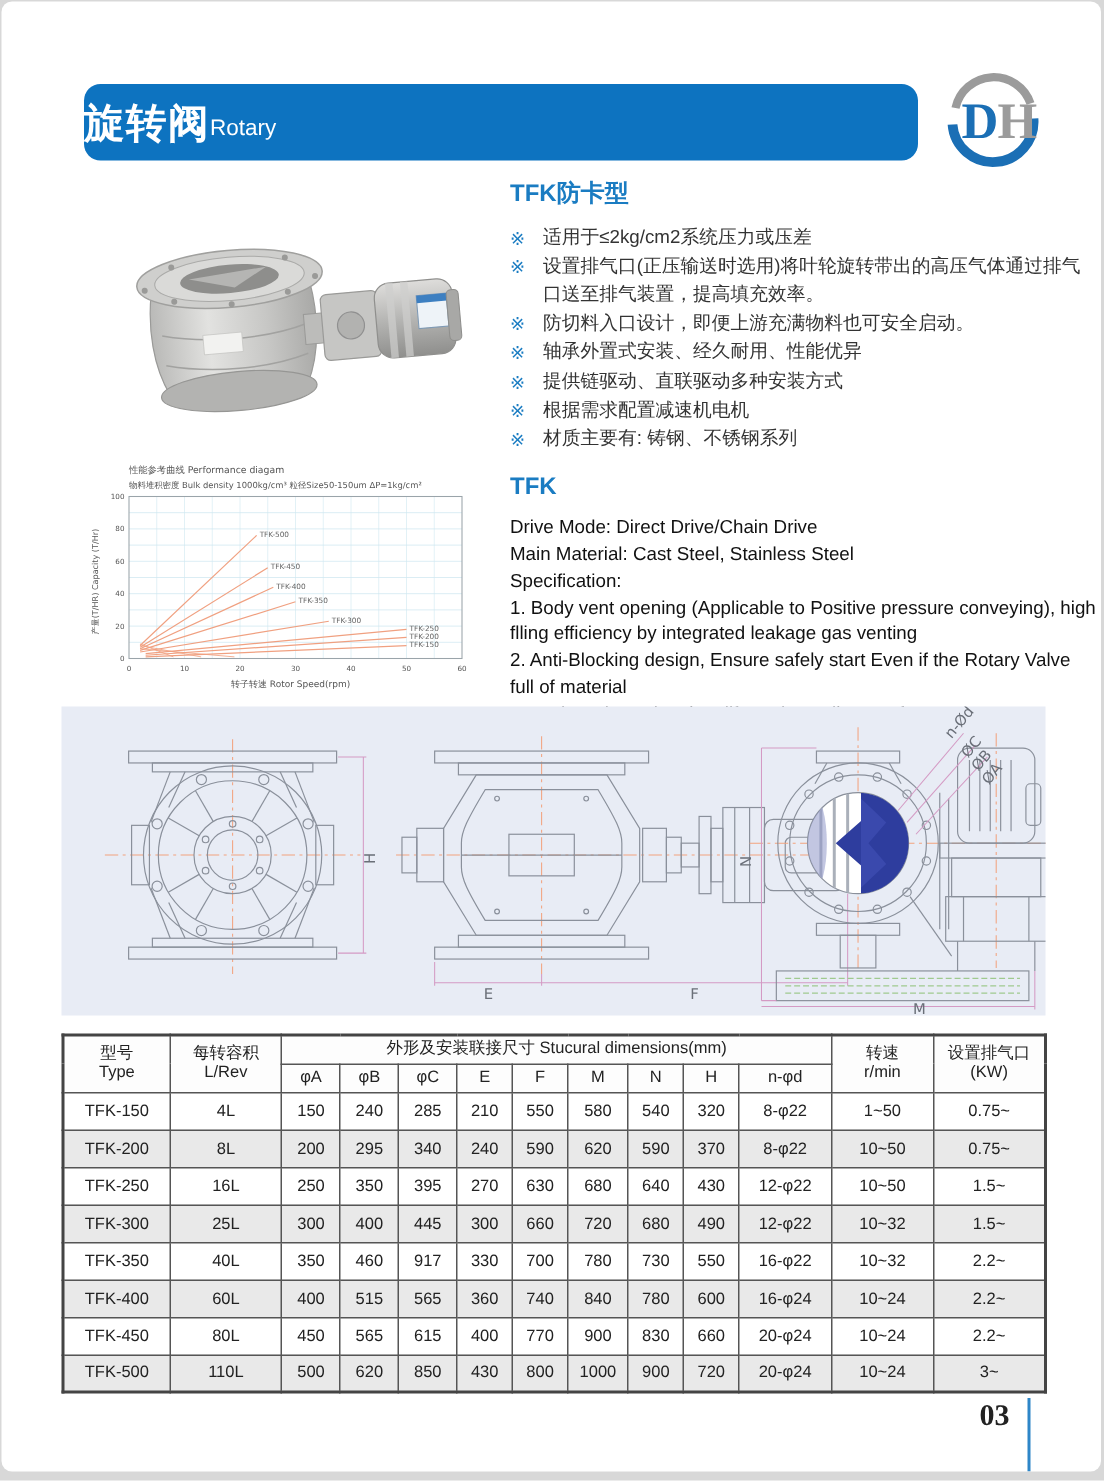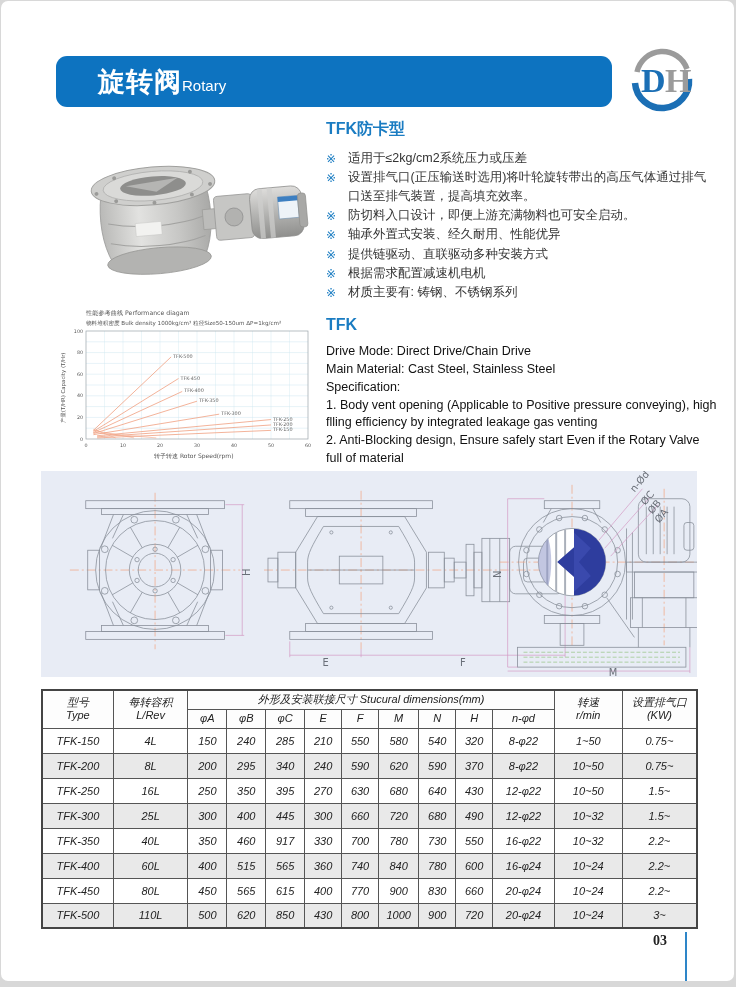--- a/index.html
+++ b/index.html
@@ -10,59 +10,59 @@
     -webkit-font-smoothing:antialiased;
   }
   .page{
     position:absolute;left:1px;top:1px;width:733px;height:980px;
     background:#ffffff;border-radius:7px;overflow:hidden;
   }
   
   .header-bar{
     position:absolute;left:55px;top:55px;width:556px;height:51px;
     background:#0d73c0;border-radius:11px;display:flex;align-items:center;
-    padding-left:42px;box-sizing:border-box;color:#fff;
+    box-sizing:border-box;color:#fff;
   }
   .header-bar .zh{font-size:27px;font-weight:bold;letter-spacing:1px;}
   .header-bar .en{font-size:15px;margin-top:8px;}
   .logo{position:absolute;left:620px;top:44px;width:86px;height:76px;}
   
   .photo{position:absolute;left:62px;top:138px;width:250px;height:155px;}
   
-  .rightcol{position:absolute;left:325px;top:118px;width:392px;}
+  .rightcol{position:absolute;left:339px;top:118px;width:392px;}
   .sec-heading{color:#1a7cc2;font-weight:bold;font-size:16px;margin:0 0 9px 0;}
   .bullets{font-size:12.5px;color:#333;line-height:1.52;}
   .bullet{display:flex;}
   .bullet .mark{color:#1a7cc2;flex:0 0 22px;font-size:12px;padding-top:1px;}
   .bullet .txt{flex:1;}
   .speclines{font-size:12.5px;color:#111;line-height:1.42;}
   .tfk-head{margin-top:14px;}
   
   .chart{position:absolute;left:55px;top:304px;width:270px;height:162px;}
   
   .drawing{position:absolute;left:40px;top:470px;width:656px;height:206px;background:#e8ecf5;}
   .dl{stroke:#8a909b;fill:none;stroke-width:0.8;}
   .cl{stroke:#f2a27e;fill:none;stroke-width:0.7;stroke-dasharray:9 3 2 3;}
   .dim{stroke:#d49ac4;fill:none;stroke-width:0.7;}
   .dimtxt{fill:#6a6f78;font-size:10px;font-family:"Liberation Sans",sans-serif;}
   .grn{stroke:#9fc98f;fill:none;stroke-width:0.8;stroke-dasharray:4 2;}
   
   .spec-table{
     position:absolute;left:40px;top:688px;width:657px;border-collapse:collapse;
-    font-size:11px;color:#222;table-layout:fixed;font-style:italic;
+    font-size:11px;color:#222;table-layout:fixed;
   }
   .spec-table th,.spec-table td{
     border:1px solid #555;text-align:center;padding:2px 1px;font-weight:normal;
   }
   .spec-table{border:2px solid #444;}
   .spec-table thead th{background:#fdfdfd;line-height:1.25;}
   .spec-table tbody tr{height:25px;}
   .spec-table tbody tr.alt{background:#e9e9e9;}
   
-  .pagenum{position:absolute;left:652px;top:932px;font-family:"Liberation Serif","DejaVu Serif",serif;font-weight:bold;font-size:14px;color:#222;}
+  .pagenum{position:absolute;left:652px;top:932px;font-family:"Liberation Serif","DejaVu Serif",serif;font-weight:bold;font-size:20px;color:#222;}
   .footer-vline{position:absolute;left:684px;top:931px;width:2px;height:49px;background:#2e86c8;}
   .chart text, .drawing text{font-family:"DejaVu Sans",sans-serif;}
 </style>
 </head>
 <body>
 
 <div class="page">
 
   <div class="header-bar">
     <span class="zh">旋转阀</span>

